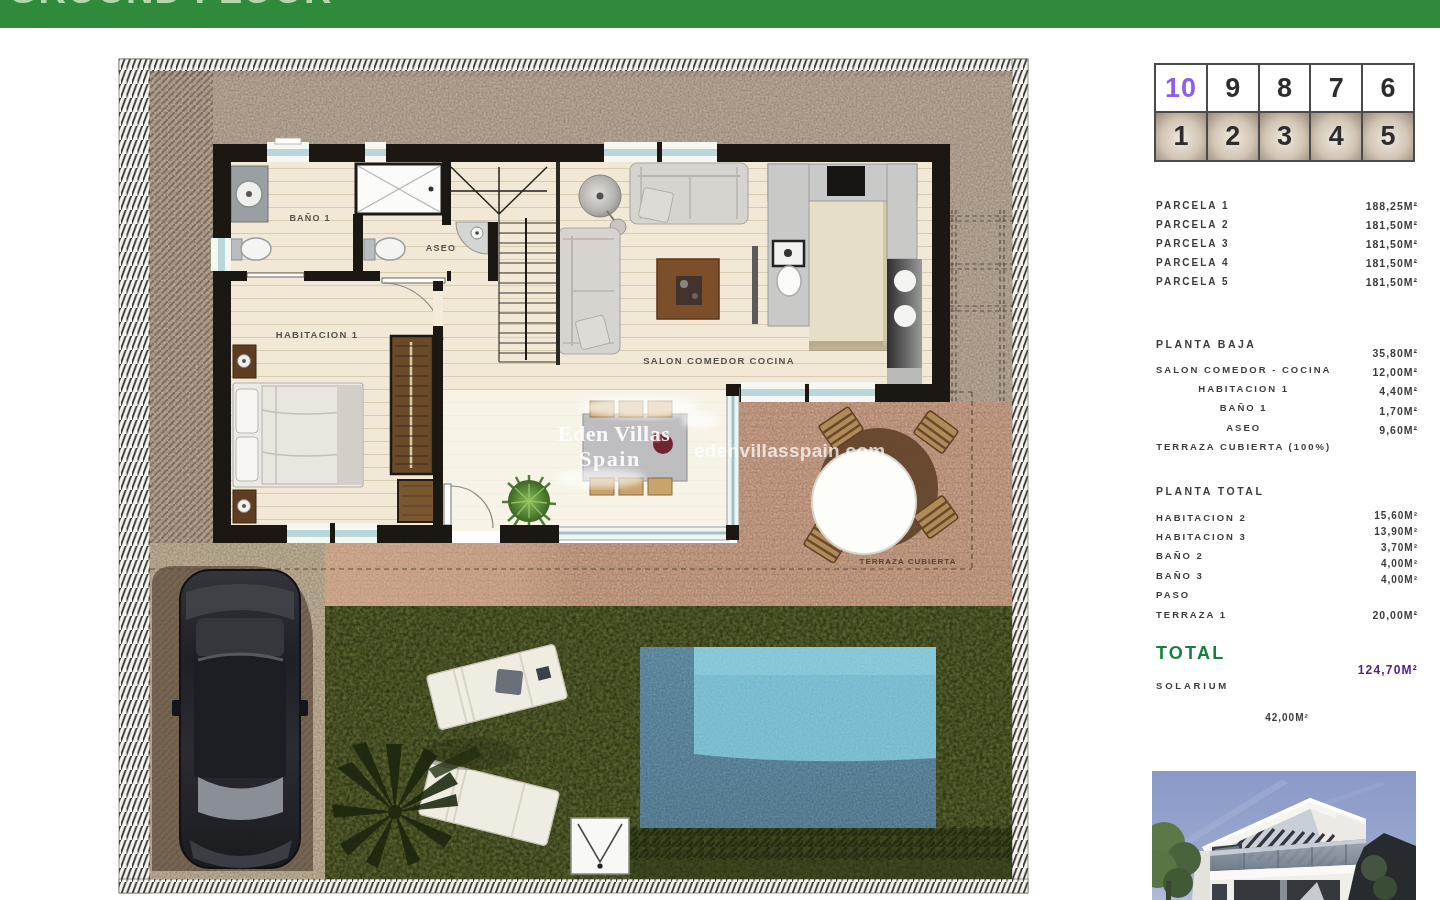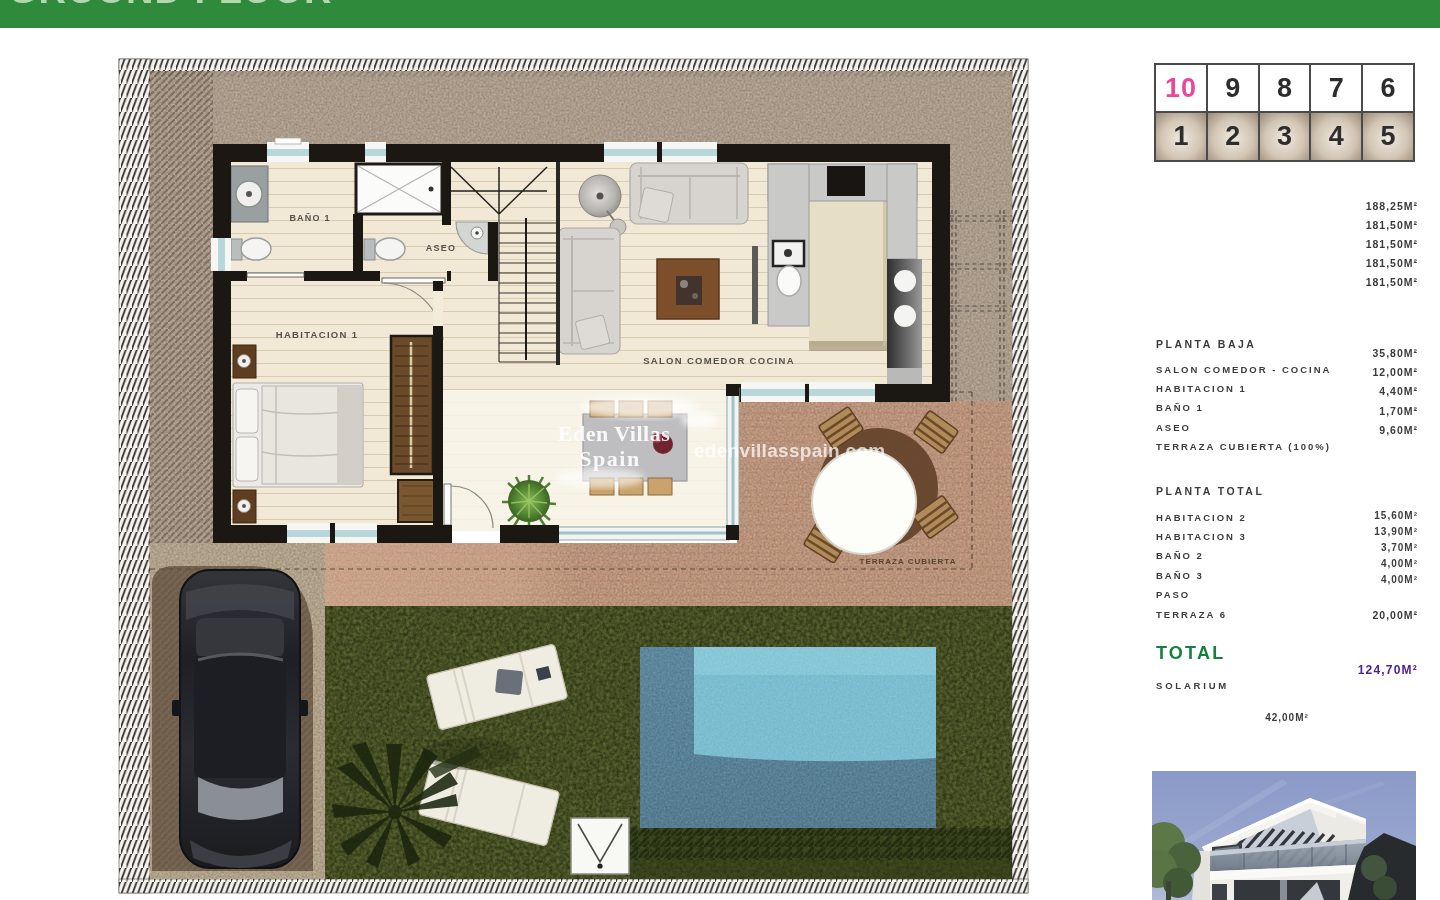--- a/index.html
+++ b/index.html
@@ -448,48 +448,49 @@
 <g font-family="Liberation Serif,serif" font-weight="bold" fill="#ffffff" opacity="0.9">
 <text x="614" y="441" font-size="22" text-anchor="middle" letter-spacing="0.5">Eden Villas</text>
 <text x="610" y="466" font-size="22" text-anchor="middle" letter-spacing="1.5">Spain</text>
 </g>
 
 <text x="694" y="457" font-family="Liberation Sans,sans-serif" font-size="19" font-weight="bold" fill="#ffffff" opacity="0.72" letter-spacing="0.3">edenvillasspain.com</text>
 </svg>
 
 <div class="abs" style="left:1154px;top:63px;width:261px;height:99px;border:2px solid #4a4a4a;">
   <div style="display:flex;height:48px;border-bottom:2px solid #4a4a4a;">
-    <div style="flex:1;border-right:2px solid #4a4a4a;display:flex;align-items:center;justify-content:center;font-size:27px;font-weight:bold;color:#ec4899;letter-spacing:1px;">10</div>
+    <div style="flex:1;border-right:2px solid #4a4a4a;display:flex;align-items:center;justify-content:center;font-size:27px;font-weight:bold;color:#8b5cf6;letter-spacing:1px;">10</div>
     <div style="flex:1;border-right:2px solid #4a4a4a;display:flex;align-items:center;justify-content:center;font-size:27px;font-weight:bold;color:#2d2d2d;">9</div>
     <div style="flex:1;border-right:2px solid #4a4a4a;display:flex;align-items:center;justify-content:center;font-size:27px;font-weight:bold;color:#2d2d2d;">8</div>
     <div style="flex:1;border-right:2px solid #4a4a4a;display:flex;align-items:center;justify-content:center;font-size:27px;font-weight:bold;color:#2d2d2d;">7</div>
     <div style="flex:1;display:flex;align-items:center;justify-content:center;font-size:27px;font-weight:bold;color:#2d2d2d;">6</div>
   </div>
   <div style="display:flex;height:47px;">
     <div class="pcell" style="border-right:2px solid #4a4a4a;">1</div>
     <div class="pcell" style="border-right:2px solid #4a4a4a;">2</div>
     <div class="pcell" style="border-right:2px solid #4a4a4a;">3</div>
     <div class="pcell" style="border-right:2px solid #4a4a4a;">4</div>
     <div class="pcell">5</div>
   </div>
 </div>
 
+<div class="abs sb" style="left:1156px;top:197px;font-size:10px;letter-spacing:2px;line-height:18.9px;">PARCELA 1<br>PARCELA 2<br>PARCELA 3<br>PARCELA 4<br>PARCELA 5</div>
 <div class="abs sb" style="left:1156px;top:197px;width:262px;font-size:10.5px;letter-spacing:1px;line-height:18.9px;text-align:right;">188,25M²<br>181,50M²<br>181,50M²<br>181,50M²<br>181,50M²</div>
 
 <div class="abs sb" style="left:1156px;top:338px;font-size:10.5px;letter-spacing:2.5px;">PLANTA BAJA</div>
 
-<div class="abs sb" style="left:1156px;top:360px;font-size:9.5px;letter-spacing:2px;line-height:19.2px;">SALON COMEDOR - COCINA<br>HABITACION 1<br>BAÑO 1<br>ASEO<br>TERRAZA CUBIERTA (100%)</div>
+<div class="abs sb" style="left:1156px;top:360px;font-size:9.5px;letter-spacing:2px;line-height:19.2px;text-align:center;">SALON COMEDOR - COCINA<br>HABITACION 1<br>BAÑO 1<br>ASEO<br>TERRAZA CUBIERTA (100%)</div>
 <div class="abs sb" style="left:1156px;top:344px;width:262px;font-size:10.5px;letter-spacing:1px;line-height:19.2px;text-align:right;">35,80M²<br>12,00M²<br>4,40M²<br>1,70M²<br>9,60M²</div>
 
 <div class="abs sb" style="left:1156px;top:485px;font-size:10.5px;letter-spacing:2.5px;">PLANTA TOTAL</div>
 
 <div class="abs sb" style="left:1156px;top:508px;font-size:9.5px;letter-spacing:2px;line-height:19.2px;">HABITACION 2<br>HABITACION 3<br>BAÑO 2<br>BAÑO 3<br>PASO</div>
 <div class="abs sb" style="left:1156px;top:508px;width:262px;font-size:10px;letter-spacing:1px;line-height:16px;text-align:right;">15,60M²<br>13,90M²<br>3,70M²<br>4,00M²<br>4,00M²</div>
 
-<div class="abs sb" style="left:1156px;top:609px;font-size:9.5px;letter-spacing:2px;">TERRAZA 6</div>
+<div class="abs sb" style="left:1156px;top:609px;font-size:9.5px;letter-spacing:2px;">TERRAZA 1</div>
 <div class="abs sb" style="left:1156px;top:609px;width:262px;font-size:10.5px;letter-spacing:1px;text-align:right;">20,00M²</div>
 
 <div class="abs sb" style="left:1156px;top:643px;font-size:18px;letter-spacing:2.2px;color:#15803d;">TOTAL</div>
 <div class="abs sb" style="left:1156px;top:663px;width:262px;font-size:12px;letter-spacing:1.2px;text-align:right;color:#4c1d95;">124,70M²</div>
 
 <div class="abs sb" style="left:1156px;top:680px;font-size:9.5px;letter-spacing:2.8px;">SOLARIUM</div>
 <div class="abs sb" style="left:1156px;top:712px;width:262px;font-size:10px;letter-spacing:1px;text-align:center;">42,00M²</div>
 
 <svg class="abs" style="left:1152px;top:771px;" width="264" height="129" viewBox="0 0 264 129" xmlns="http://www.w3.org/2000/svg">
 <defs>

